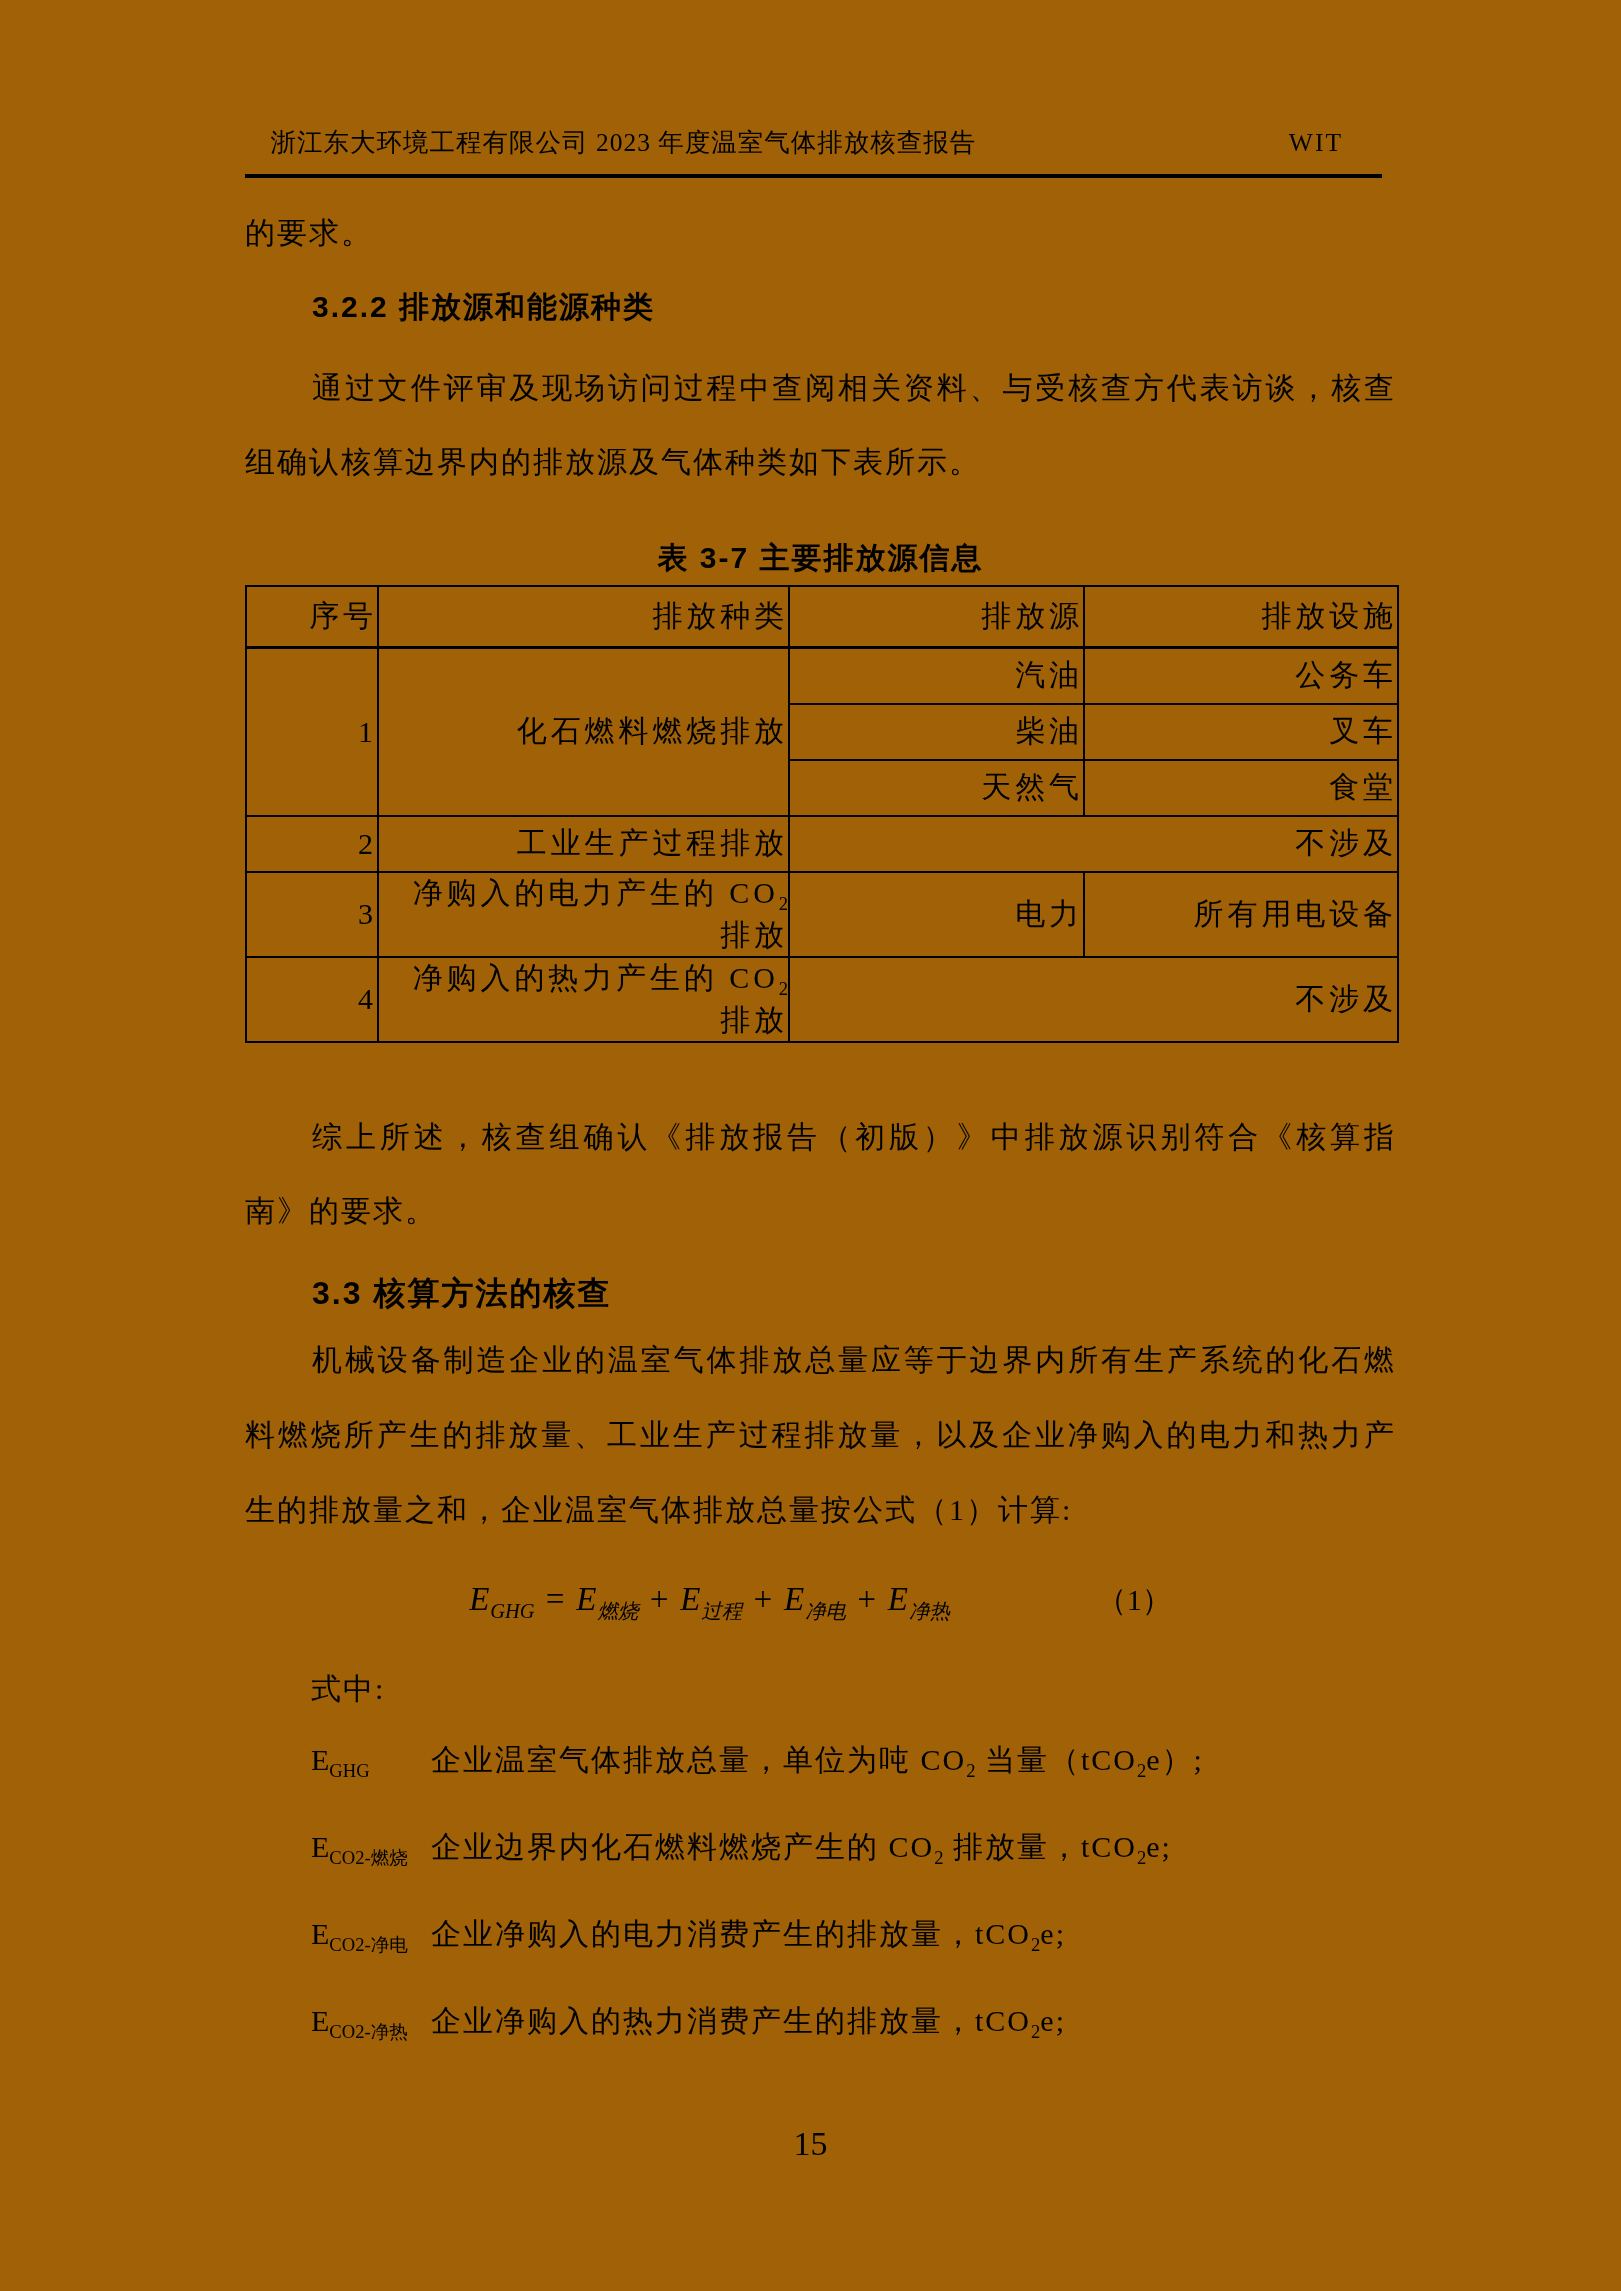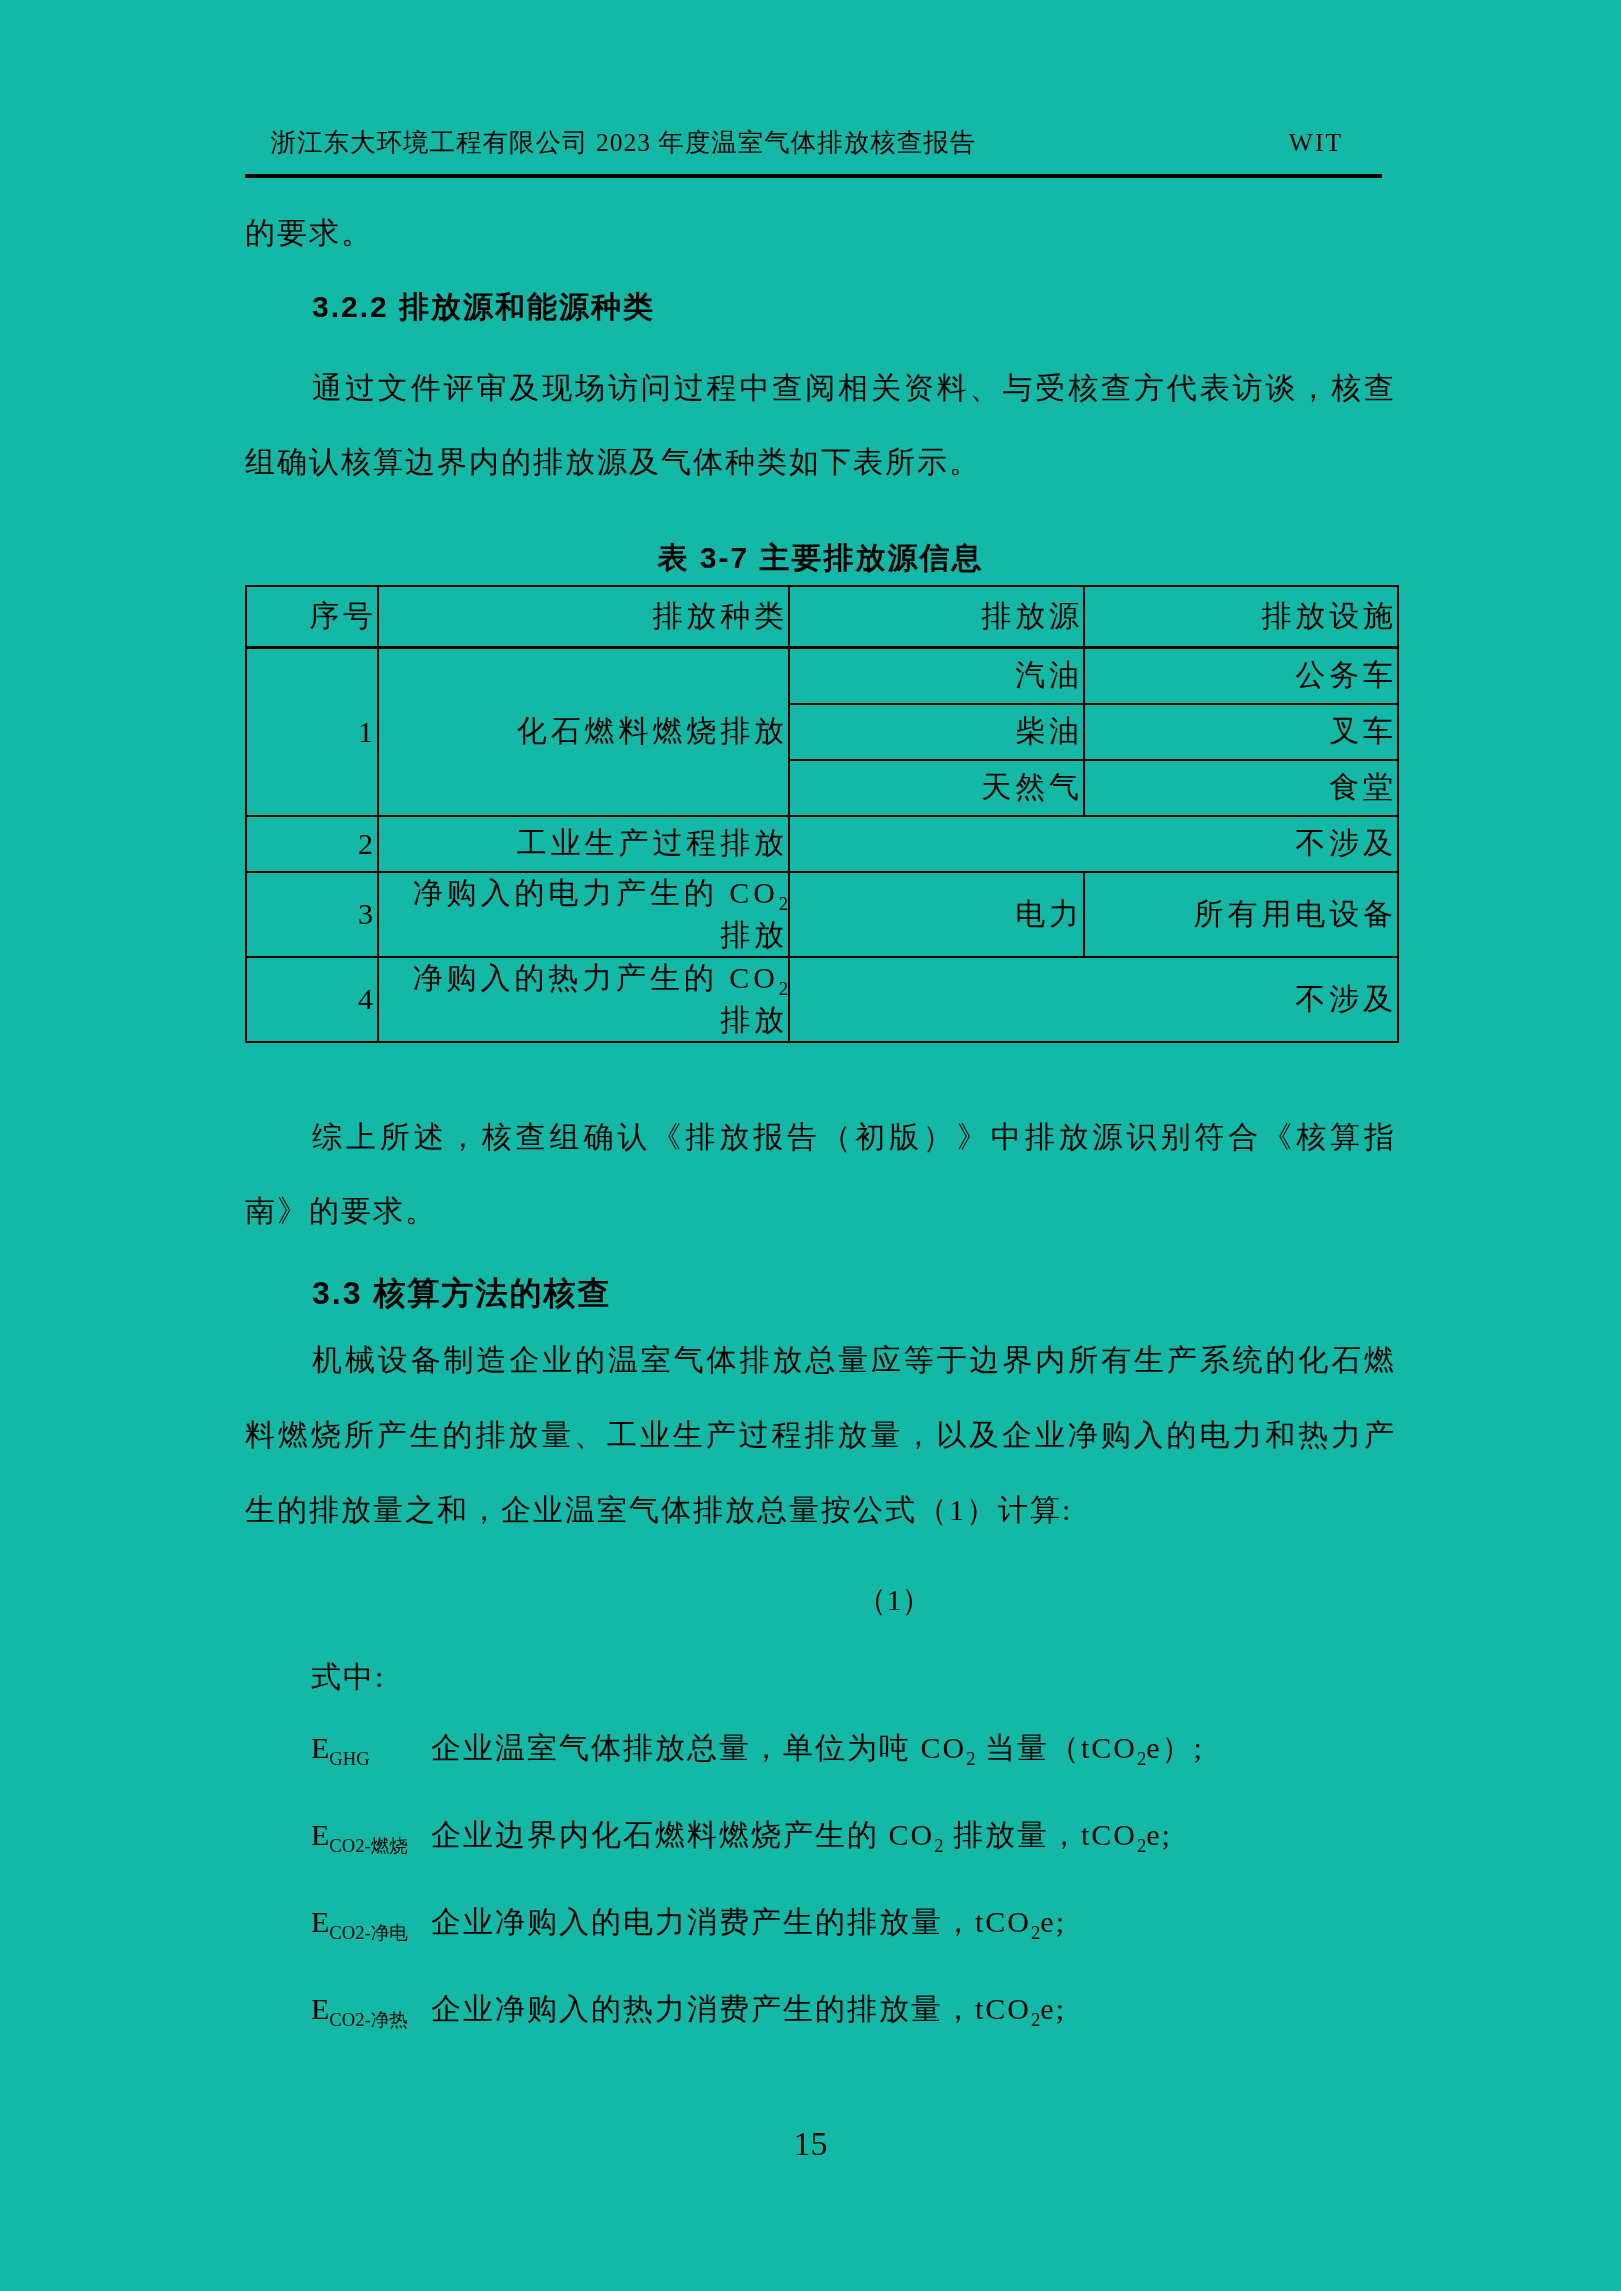--- a/index.html
+++ b/index.html
@@ -1,21 +1,21 @@
 <!DOCTYPE html>
 <html><head>
 <meta charset="utf-8">
 <style>
   html, body { margin: 0; padding: 0; background: #e8e8e8; }
   .page {
     position: relative;
     width: 1621px;
     height: 2292px;
     margin: 0 auto;
-    background: #14b8a6;
+    background: #a16207;
     color: #000000;
     font-family: "Liberation Serif", "DejaVu Serif", serif;
     overflow: hidden;
   }
   
   .doc-header {
     display: flex;
     justify-content: space-between;
     align-items: baseline;
     margin: 0 239px 0 245px;
@@ -198,20 +198,21 @@
       </tbody>
     </table>
 
     <p class="para para-summary">综上所述，核查组确认《排放报告（初版）》中排放源识别符合《核算指南》的要求。</p>
 
     <h2 class="heading-2">3.3 核算方法的核查</h2>
 
     <p class="para para-33">机械设备制造企业的温室气体排放总量应等于边界内所有生产系统的化石燃料燃烧所产生的排放量、工业生产过程排放量，以及企业净购入的电力和热力产生的排放量之和，企业温室气体排放总量按公式（1）计算:</p>
 
     <div class="formula-row">
+      <span class="formula-eq"><span>E</span><sub>GHG</sub><span> = E</span><sub>燃烧</sub><span> + E</span><sub>过程</sub><span> + E</span><sub>净电</sub><span> + E</span><sub>净热</sub></span>
       <span class="formula-no">（1）</span>
     </div>
 
     <p class="where-label">式中:</p>
 
     <div class="def-block">
       <div class="def-line">
         <span class="def-symbol"><span>E</span><sub>GHG</sub></span>
         <span class="def-text"><span>企业温室气体排放总量，单位为吨 CO</span><sub>2</sub><span> 当量（tCO</span><sub>2</sub><span>e）;</span></span>
       </div>

